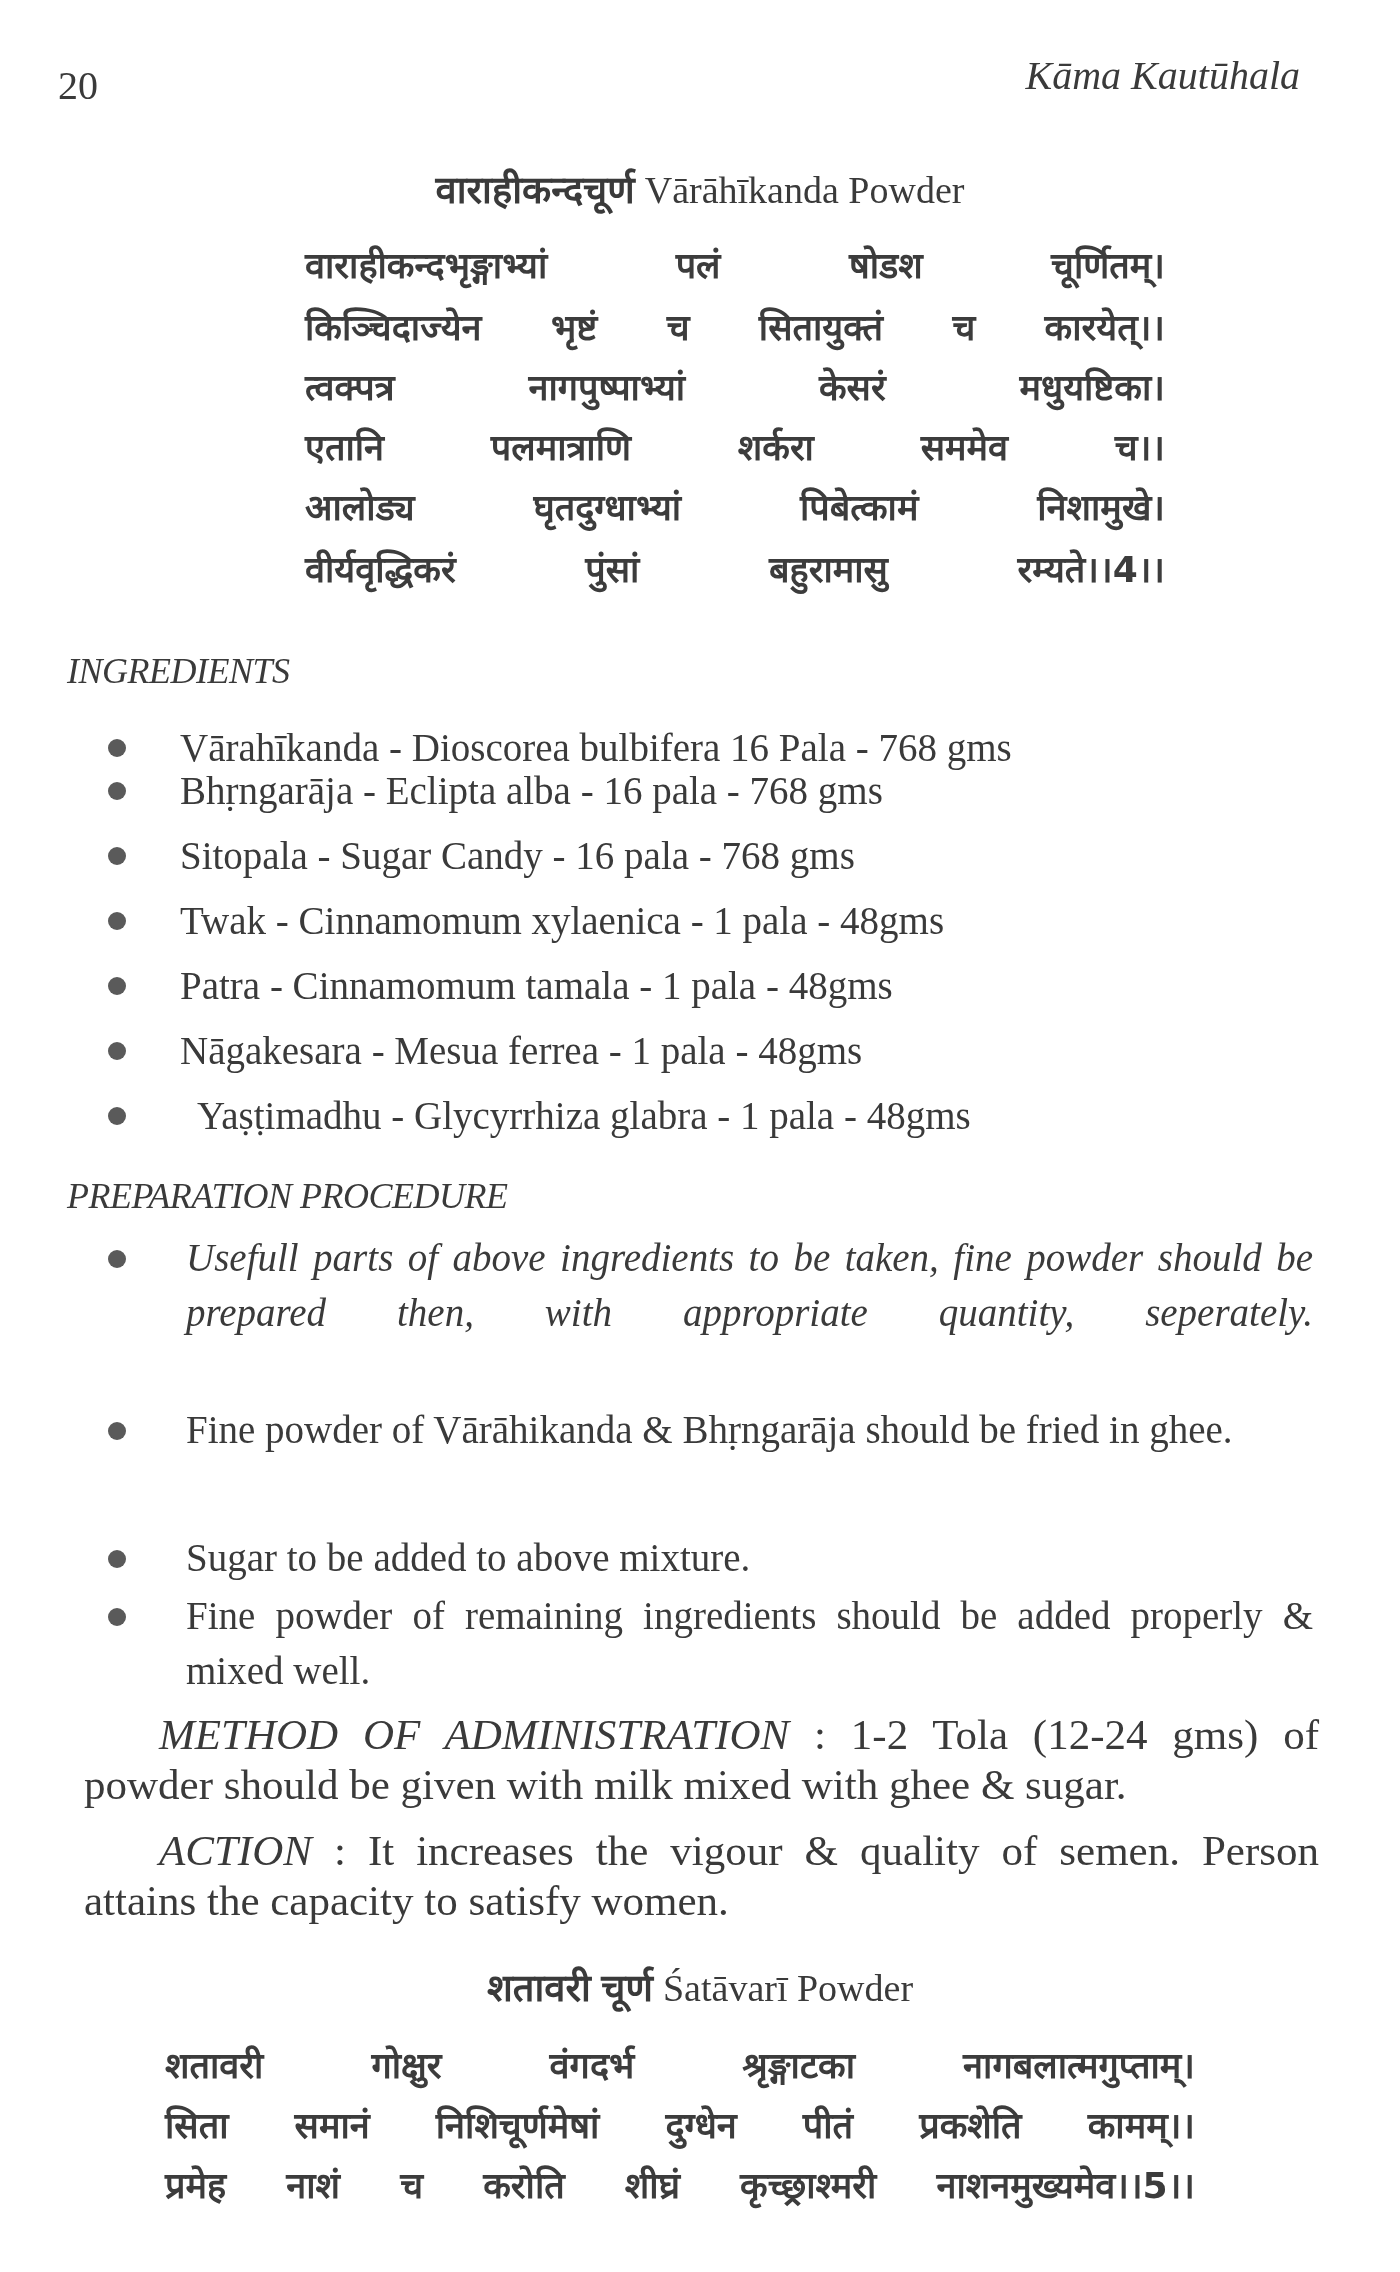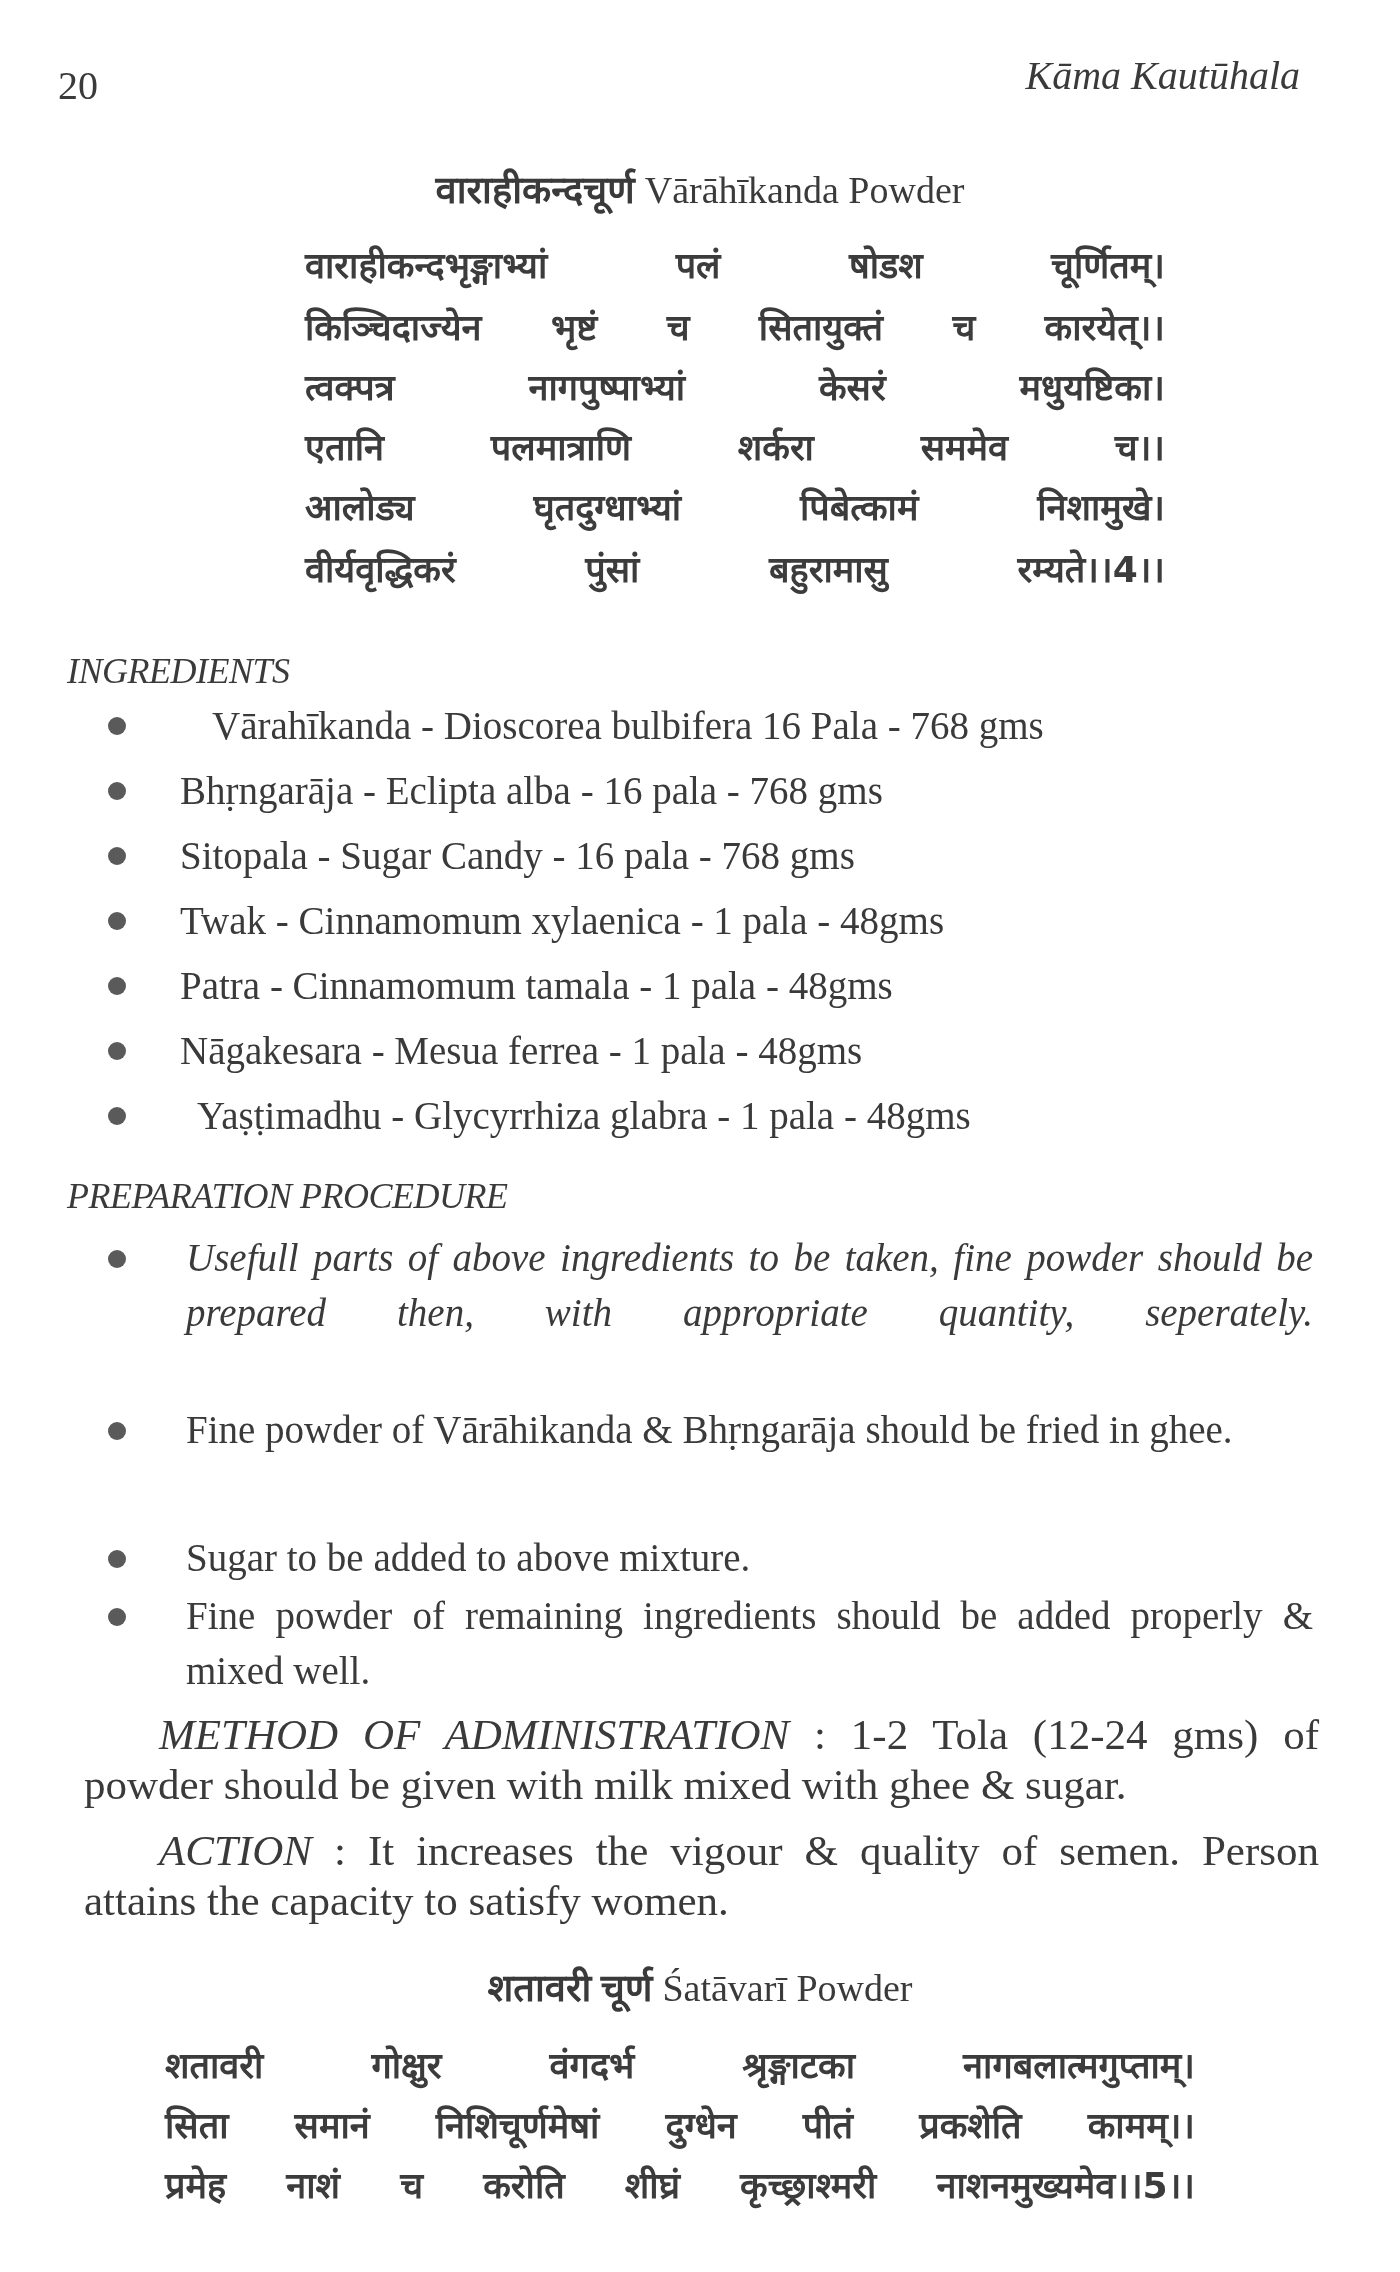--- a/index.html
+++ b/index.html
@@ -1,21 +1,21 @@
 <!DOCTYPE html>
 <html><head>
 <meta charset="utf-8">
 <style>
   html, body { margin: 0; padding: 0; background: #ffffff; }
   body { width: 1400px; height: 2272px; position: relative; overflow: hidden; color: #3a3a3a; font-family: "Liberation Serif", "DejaVu Serif", serif; }
   .abs { position: absolute; white-space: nowrap; }
   .page-number { left: 58px; top: 62px; font-size: 40px; }
   .running-header { right: 100px; top: 52px; font-size: 40px; font-style: italic; }
   .title { left: 0; width: 1400px; text-align: center; font-size: 38px; }
-  .title .dev { font-family: Liberation Serif, serif; font-weight: bold; margin-right: 10px; }
+  .title .dev { font-family: Liberation Sans, sans-serif; font-weight: bold; margin-right: 10px; }
   .verse { left: 305px; width: 860px; font-family: "DejaVu Sans", sans-serif; font-weight: bold; font-size: 36px; display: flex; justify-content: space-between; color: #3c3c3c; }
   .verse2 { left: 165px; width: 1030px; font-family: "DejaVu Sans", sans-serif; font-weight: bold; font-size: 36px; display: flex; justify-content: space-between; color: #3c3c3c; }
   .section-head { left: 67px; font-size: 36px; font-style: italic; letter-spacing: -0.5px; }
   .bullet-row { left: 108px; font-size: 39px; display: flex; align-items: center; }
   .bullet { width: 18px; height: 18px; border-radius: 50%; background: #5a5a5a; margin-right: 54px; flex: none; }
   .prep-item { position: absolute; left: 108px; width: 1205px; font-size: 39px; line-height: 55px; }
   .prep-item .bullet { position: absolute; left: 0; top: 20px; margin: 0; }
   .prep-item .txt { display: block; margin-left: 78px; text-align: justify; text-align-last: left; white-space: normal; }
   .prep-item .txt.just { text-align-last: justify; }
   .para { left: 84px; width: 1235px; font-size: 43px; line-height: 50px; white-space: normal; text-indent: 75px; text-align: justify; }
@@ -68,21 +68,21 @@
     <div class="abs verse" style="top: 544px;">
       <span>वीर्यवृद्धिकरं</span>
       <span>पुंसां</span>
       <span>बहुरामासु</span>
       <span>रम्यते।।4।।</span>
     </div>
   </div>
 
 <div class="abs section-head" style="top:650px;">INGREDIENTS</div>
 <div id="ingredients">
-    <div class="abs bullet-row" style="top: 703px; gap: 32px;">
+    <div class="abs bullet-row" style="top: 725px;">
       <span class="bullet"></span>
       <span>Vārahīkanda - Dioscorea bulbifera 16 Pala - 768 gms</span>
     </div>
     <div class="abs bullet-row" style="top: 768px;">
       <span class="bullet"></span>
       <span>Bhṛngarāja - Eclipta alba - 16 pala - 768 gms</span>
     </div>
     <div class="abs bullet-row" style="top: 833px;">
       <span class="bullet"></span>
       <span>Sitopala - Sugar Candy - 16 pala - 768 gms</span>

